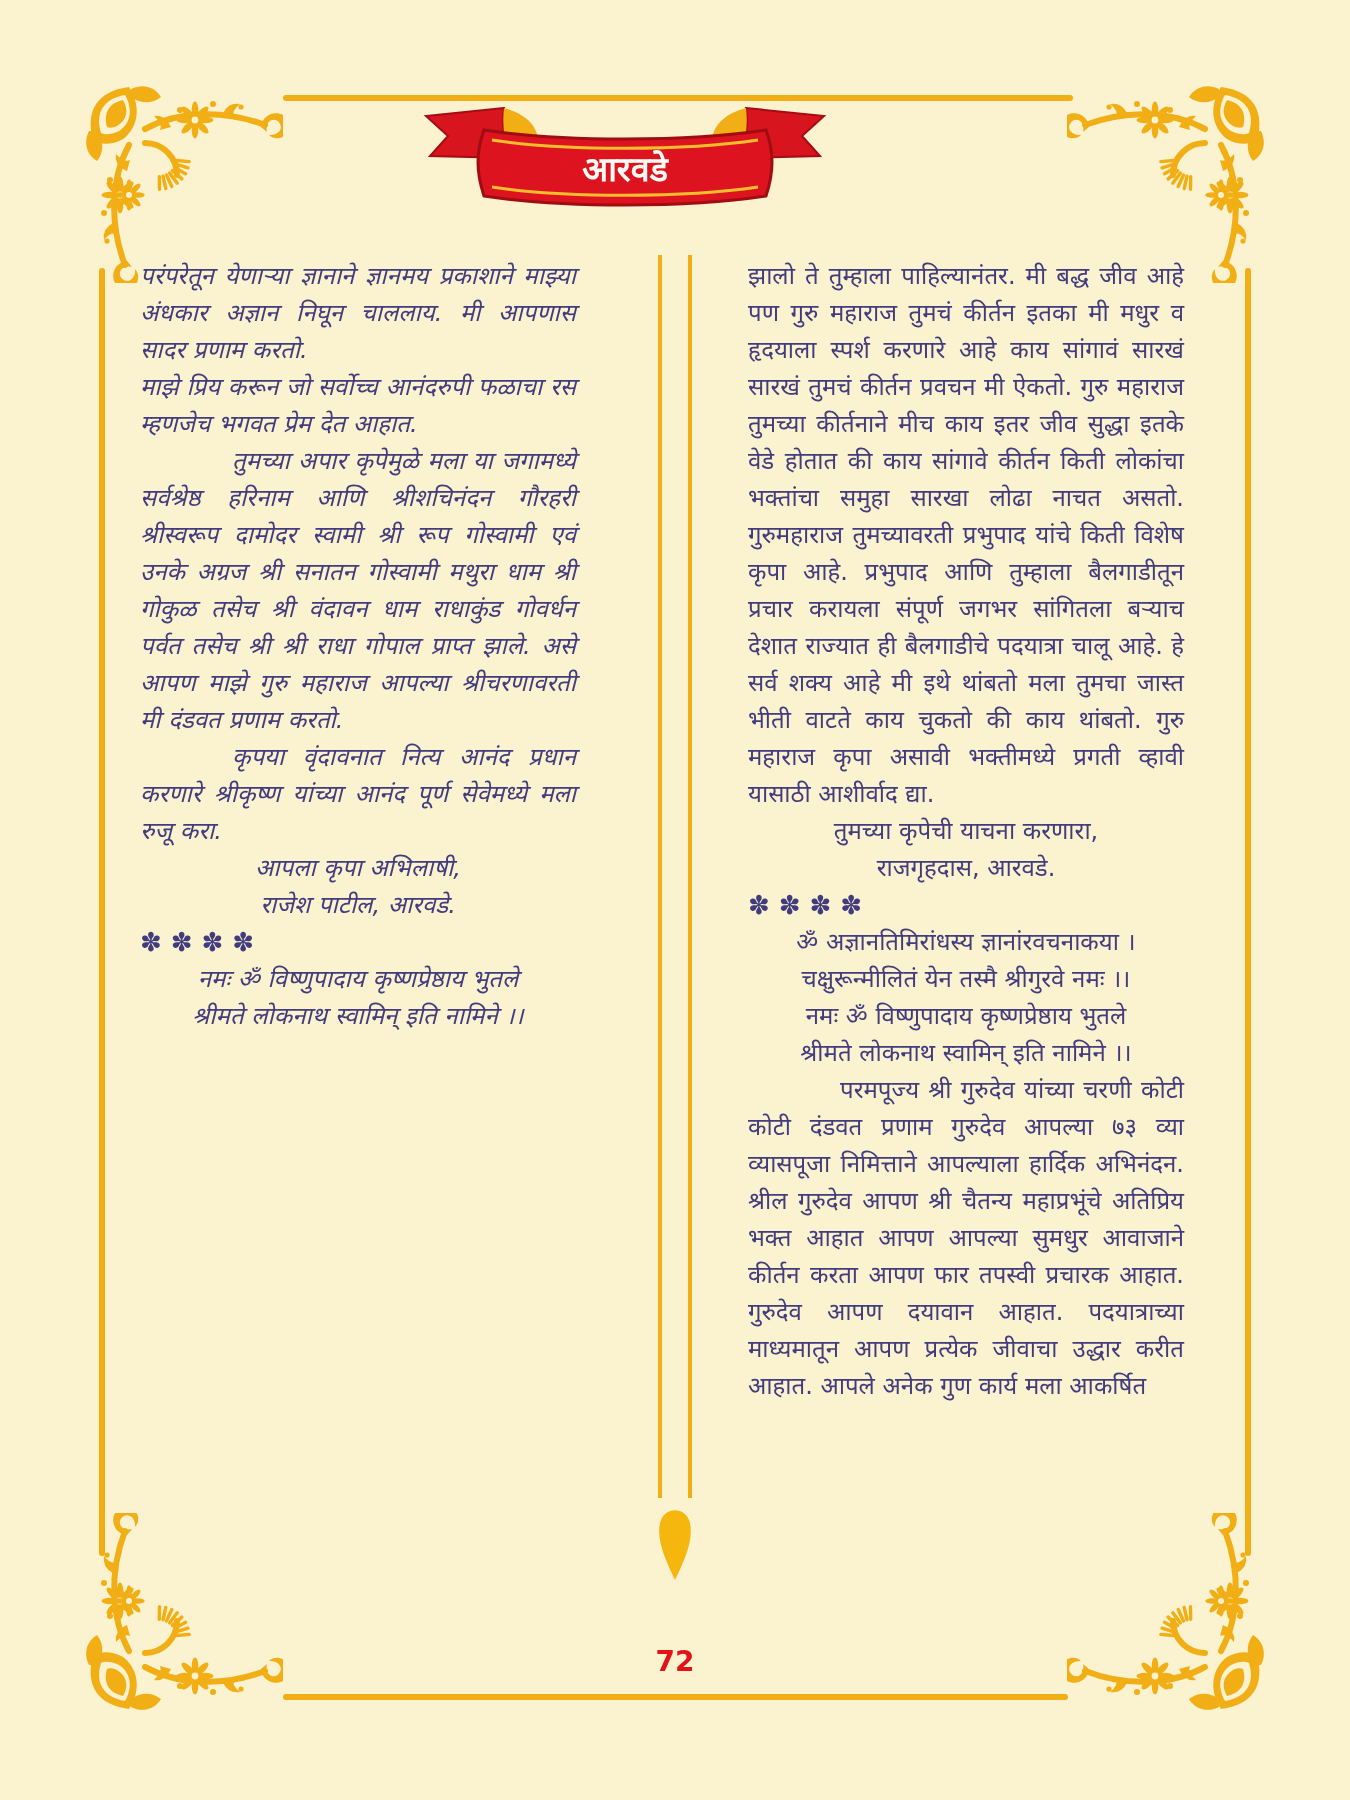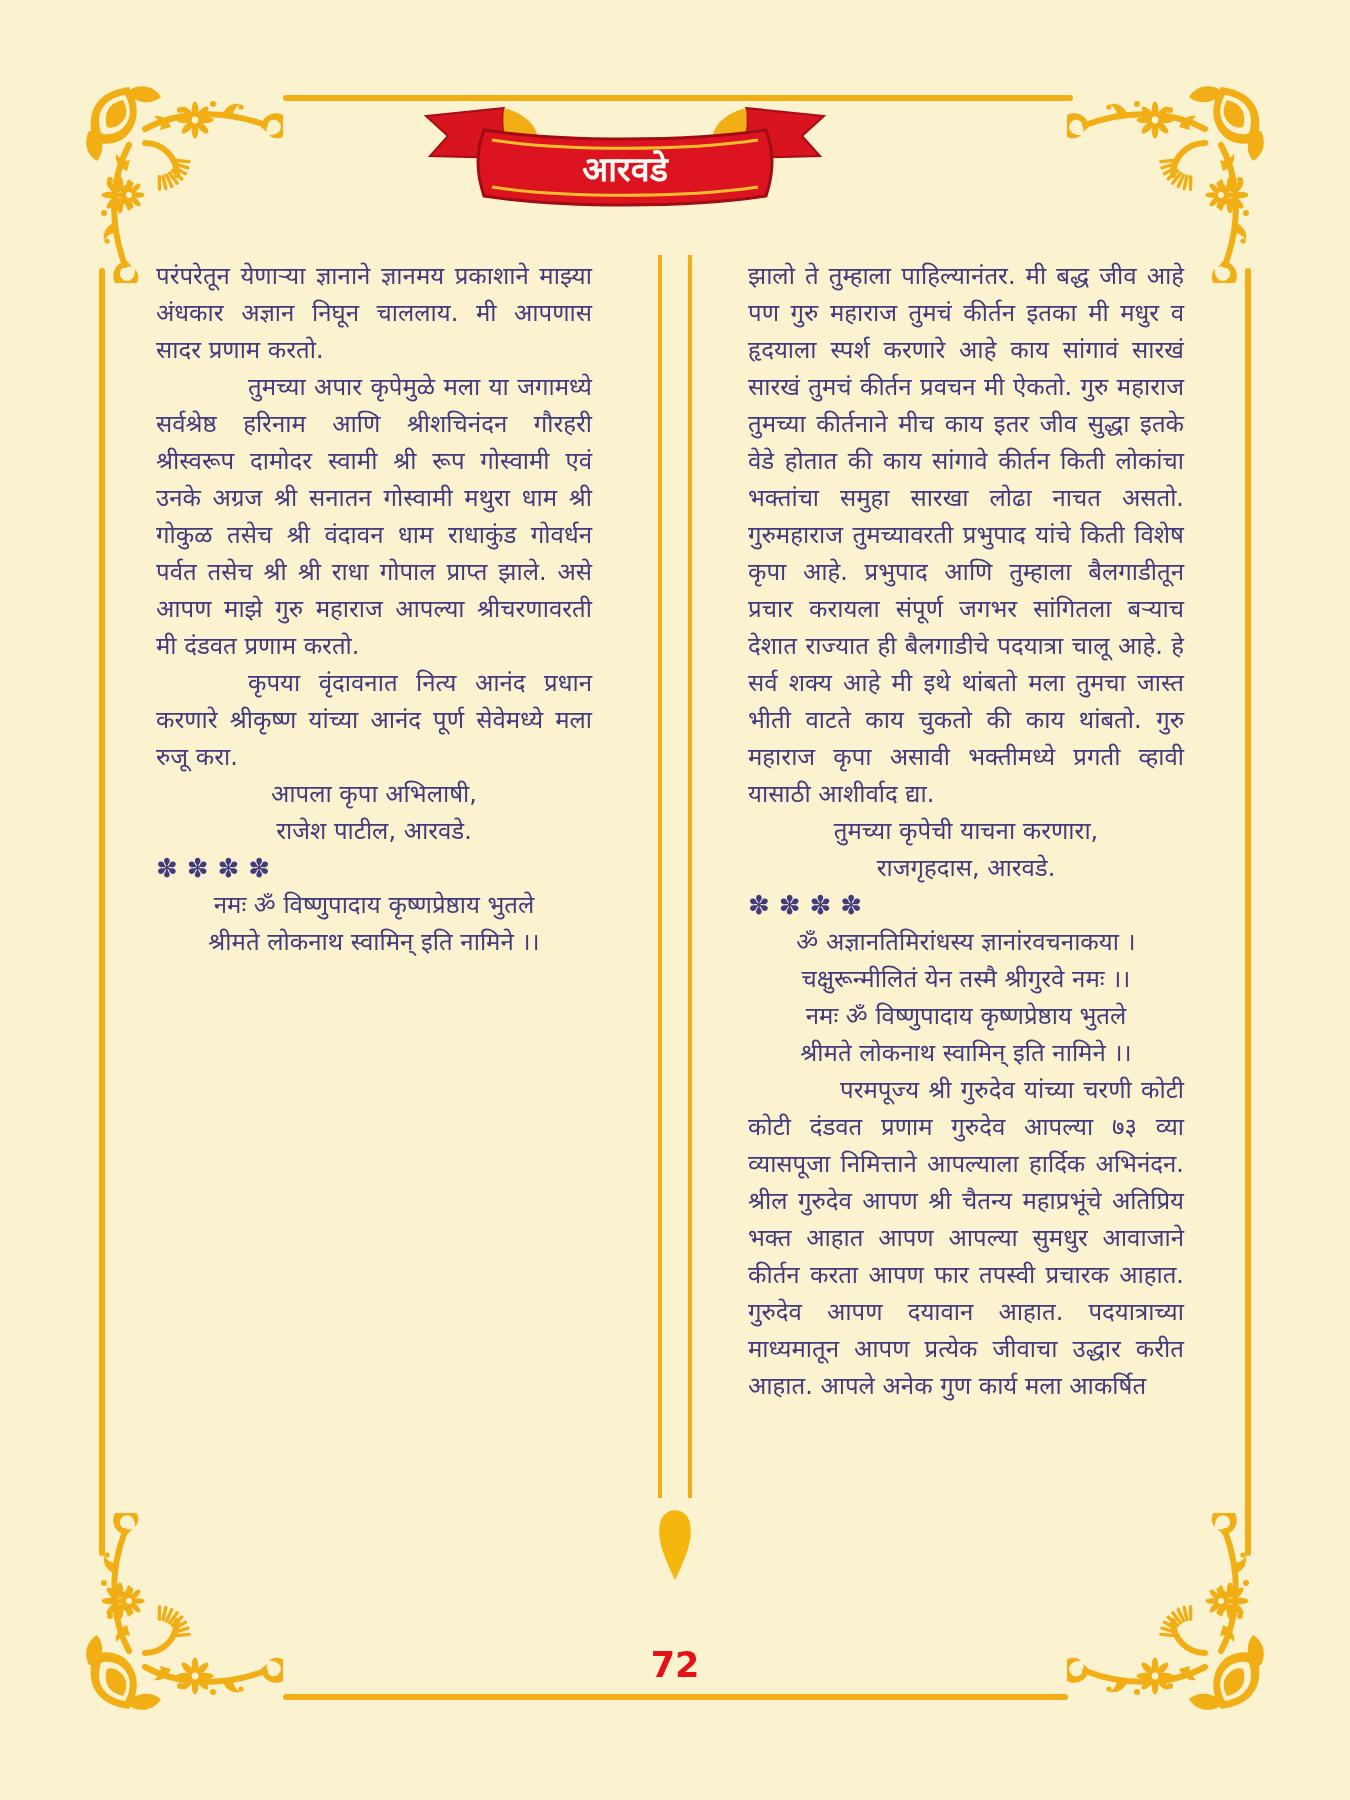--- a/index.html
+++ b/index.html
@@ -22,34 +22,34 @@
   
   #ribbon{position:absolute;left:400px;top:100px;width:450px;height:130px;}
   
   #divider{position:absolute;left:651px;top:255px;width:48px;height:1330px;}
   
   .col{
     position:absolute;top:258px;width:436px;
     color:#423C7E;font-size:24px;line-height:37px;
     text-align:justify;
   }
-  #col-left{left:156px;}
+  #col-left{left:140px;font-style:italic;}
   #col-right{left:748px;}
   .col p{margin:0;}
   .indent{text-indent:92px;}
   .gap{margin-top:40px;}
   .plain{text-align:center;}
   .separator{
     text-align:left;font-weight:bold;font-size:26px;
     letter-spacing:9px;
   }
   
   #page-number{
     position:absolute;left:0;top:1645px;width:1350px;
-    text-align:center;color:#E31219;font-size:35px;font-weight:bold;
+    text-align:center;color:#E31219;font-size:28px;font-weight:bold;
   }
 </style>
 </head>
 <body>
 
 <svg width="0" height="0" style="position:absolute" aria-hidden="true">
   <defs>
     <g id="petal8" fill="#F1AE15">
       <ellipse cx="0" cy="-10" rx="3.3" ry="8.5"></ellipse>
       <ellipse cx="0" cy="-10" rx="3.3" ry="8.5" transform="rotate(45)"></ellipse>
@@ -135,20 +135,21 @@
 </svg>
 
 <svg id="divider" viewBox="0 0 48 1330" preserveAspectRatio="none">
   <rect x="7" y="0" width="4" height="1243" fill="#F1AE15"></rect>
   <rect x="37" y="0" width="4" height="1243" fill="#F1AE15"></rect>
   <path d="M24,1325 C12,1300 6,1284 9,1268 C13,1251 35,1251 39,1268 C42,1284 36,1300 24,1325 Z" fill="#F5B60D"></path>
 </svg>
 
 <div id="col-left" class="col">
   <p>परंपरेतून येणाऱ्या ज्ञानाने ज्ञानमय प्रकाशाने माझ्या अंधकार अज्ञान निघून चाललाय. मी आपणास सादर प्रणाम करतो.</p>
+  <p>माझे प्रिय करून जो सर्वोच्च आनंदरुपी फळाचा रस म्हणजेच भगवत प्रेम देत आहात.</p>
   <p class="indent">तुमच्या अपार कृपेमुळे मला या जगामध्ये सर्वश्रेष्ठ हरिनाम आणि श्रीशचिनंदन गौरहरी श्रीस्वरूप दामोदर स्वामी श्री रूप गोस्वामी एवं उनके अग्रज श्री सनातन गोस्वामी मथुरा धाम श्री गोकुळ तसेच श्री वंदावन धाम राधाकुंड गोवर्धन पर्वत तसेच श्री श्री राधा गोपाल प्राप्त झाले. असे आपण माझे गुरु महाराज आपल्या श्रीचरणावरती मी दंडवत प्रणाम करतो.</p>
   <p class="indent">कृपया वृंदावनात नित्य आनंद प्रधान करणारे श्रीकृष्ण यांच्या आनंद पूर्ण सेवेमध्ये मला रुजू करा.</p>
   <p class="gap plain">आपला कृपा अभिलाषी,</p>
   <p class="plain">राजेश पाटील, आरवडे.</p>
   <p class="gap separator">✽✽✽✽</p>
   <p class="gap plain">नमः ॐ विष्णुपादाय कृष्णप्रेष्ठाय भुतले</p>
   <p class="plain">श्रीमते लोकनाथ स्वामिन् इति नामिने ।।</p>
 </div>
 
 <div id="col-right" class="col">

